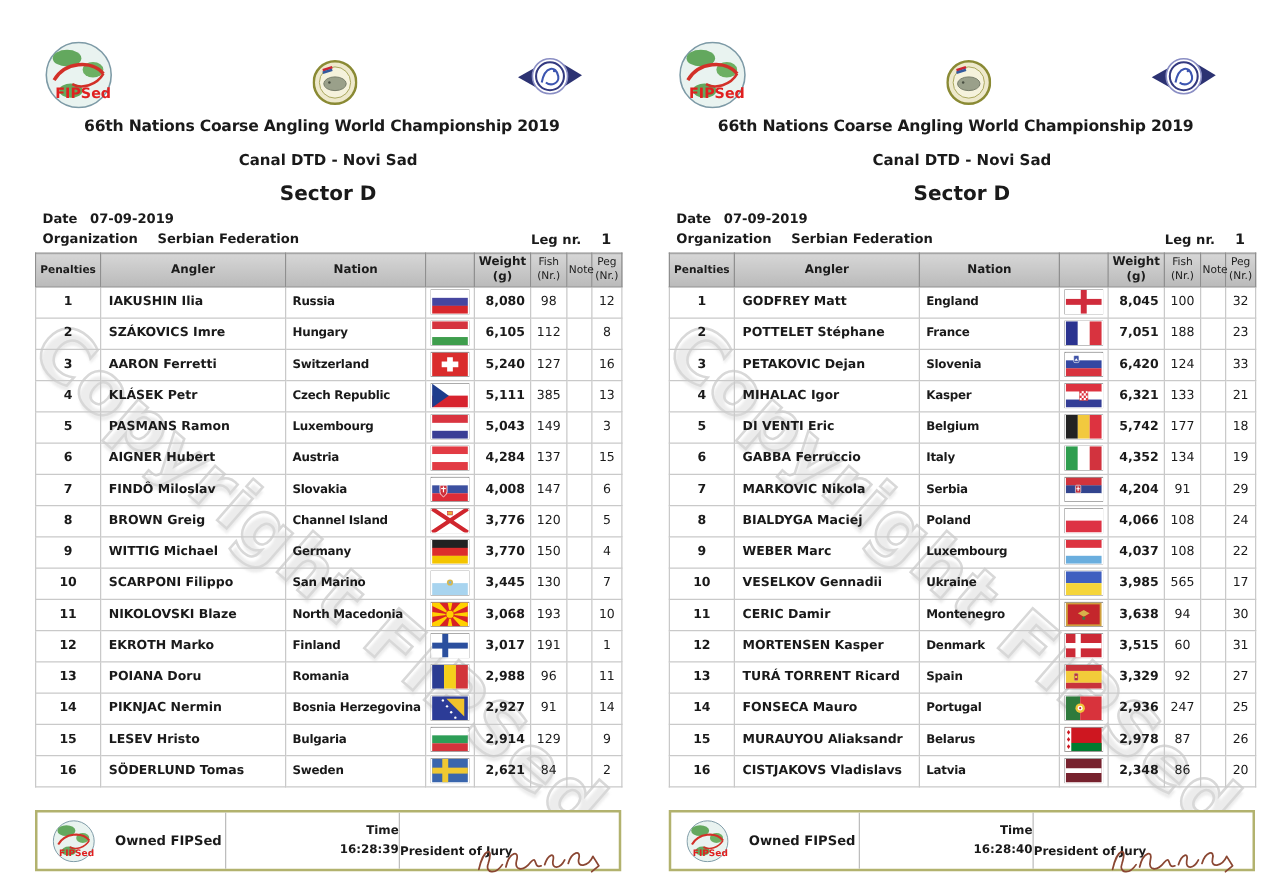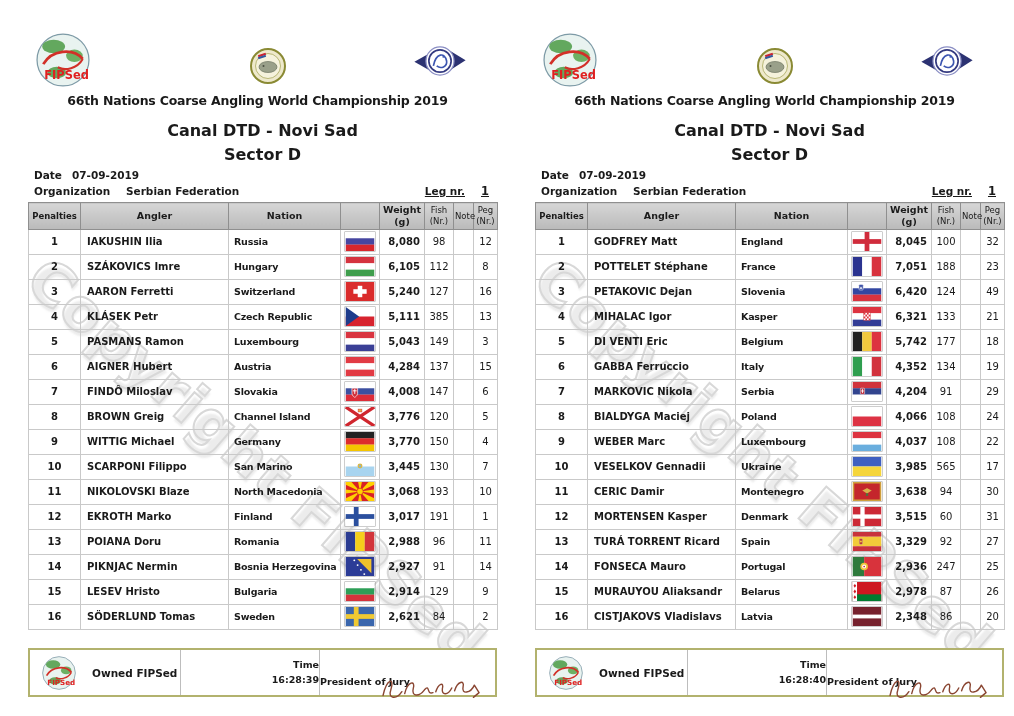--- a/index.html
+++ b/index.html
@@ -16,29 +16,29 @@
 
   
   .logo{position:absolute;z-index:2;}
   .logo-left{left:36px;top:33px;}
   .logo-center{left:250px;top:46px;}
   .logo-right{left:412px;top:42px;}
 
   .title{position:absolute;left:14px;right:6px;top:93px;margin:0;z-index:2;
     text-align:center;font-size:12.5px;font-weight:bold;letter-spacing:-0.2px;white-space:nowrap;}
   .subtitle{position:absolute;left:28px;right:10px;top:121px;margin:0;z-index:2;
-    text-align:center;font-size:16px;font-weight:bold;}
+    text-align:center;font-size:12px;font-weight:bold;}
   .sector{position:absolute;left:28px;right:10px;top:145px;margin:0;z-index:2;
     text-align:center;font-size:16px;font-weight:bold;}
 
   .meta{position:absolute;left:34px;width:463px;top:167px;z-index:2;font-size:10.5px;font-weight:bold;}
   .meta-row{height:16px;line-height:16px;}
   .lbl-date{display:inline-block;width:38px;}
   .lbl-org{display:inline-block;width:92px;}
-  .leg{float:right;margin-right:8px;text-decoration:underline;}
+  .leg{float:right;margin-right:8px;}
   .leg-gap{display:inline-block;width:16px;}
   .leg-val{font-size:11.5px;}
 
   table.results{position:absolute;left:28px;top:202px;z-index:2;width:469px;
     border-collapse:collapse;table-layout:fixed;background:transparent;border:1px solid #8a8a8a;}
   .results th{border:1px solid #8f8f8f;background:linear-gradient(#d6d6d6,#bababa);
     padding:1px 1px;font-size:8.5px;line-height:1.25;color:#1c1c1c;}
   .results th.h-big{font-size:9.5px;}
   .results th.h-bold{font-weight:bold;}
   .results th.h-norm{font-weight:normal;}
@@ -525,21 +525,21 @@
               <td class="c-flag"><span><svg width="30" height="19" viewBox="0 0 30 20" xmlns="http://www.w3.org/2000/svg">
                     <rect width="30" height="6.8" fill="#ffffff"></rect>
                     <rect y="6.6" width="30" height="6.8" fill="#3347a2"></rect>
                     <rect y="13.3" width="30" height="6.7" fill="#d8333f"></rect>
                     <rect x="6.5" y="2.5" width="4.5" height="6" rx="1" fill="#4054a8" stroke="#fff" stroke-width="0.5"></rect>
                     <polygon points="7.2,7 8.7,4.8 10.2,7" fill="#ffffff"></polygon>
                   </svg></span></td>
               <td class="c-weight">6,420</td>
               <td class="c-fish">124</td>
               <td class="c-note"></td>
-              <td class="c-peg">49</td>
+              <td class="c-peg">33</td>
             </tr>
             <tr>
               <td class="c-place">4</td>
               <td class="c-angler">MIHALAC Igor</td>
               <td class="c-nation">Kasper</td>
               <td class="c-flag"><span><svg width="30" height="19" viewBox="0 0 30 20" xmlns="http://www.w3.org/2000/svg">
                     <rect width="30" height="6.8" fill="#dd3340"></rect>
                     <rect y="6.6" width="30" height="6.8" fill="#ffffff"></rect>
                     <rect y="13.3" width="30" height="6.7" fill="#333d96"></rect>
                     <g>

